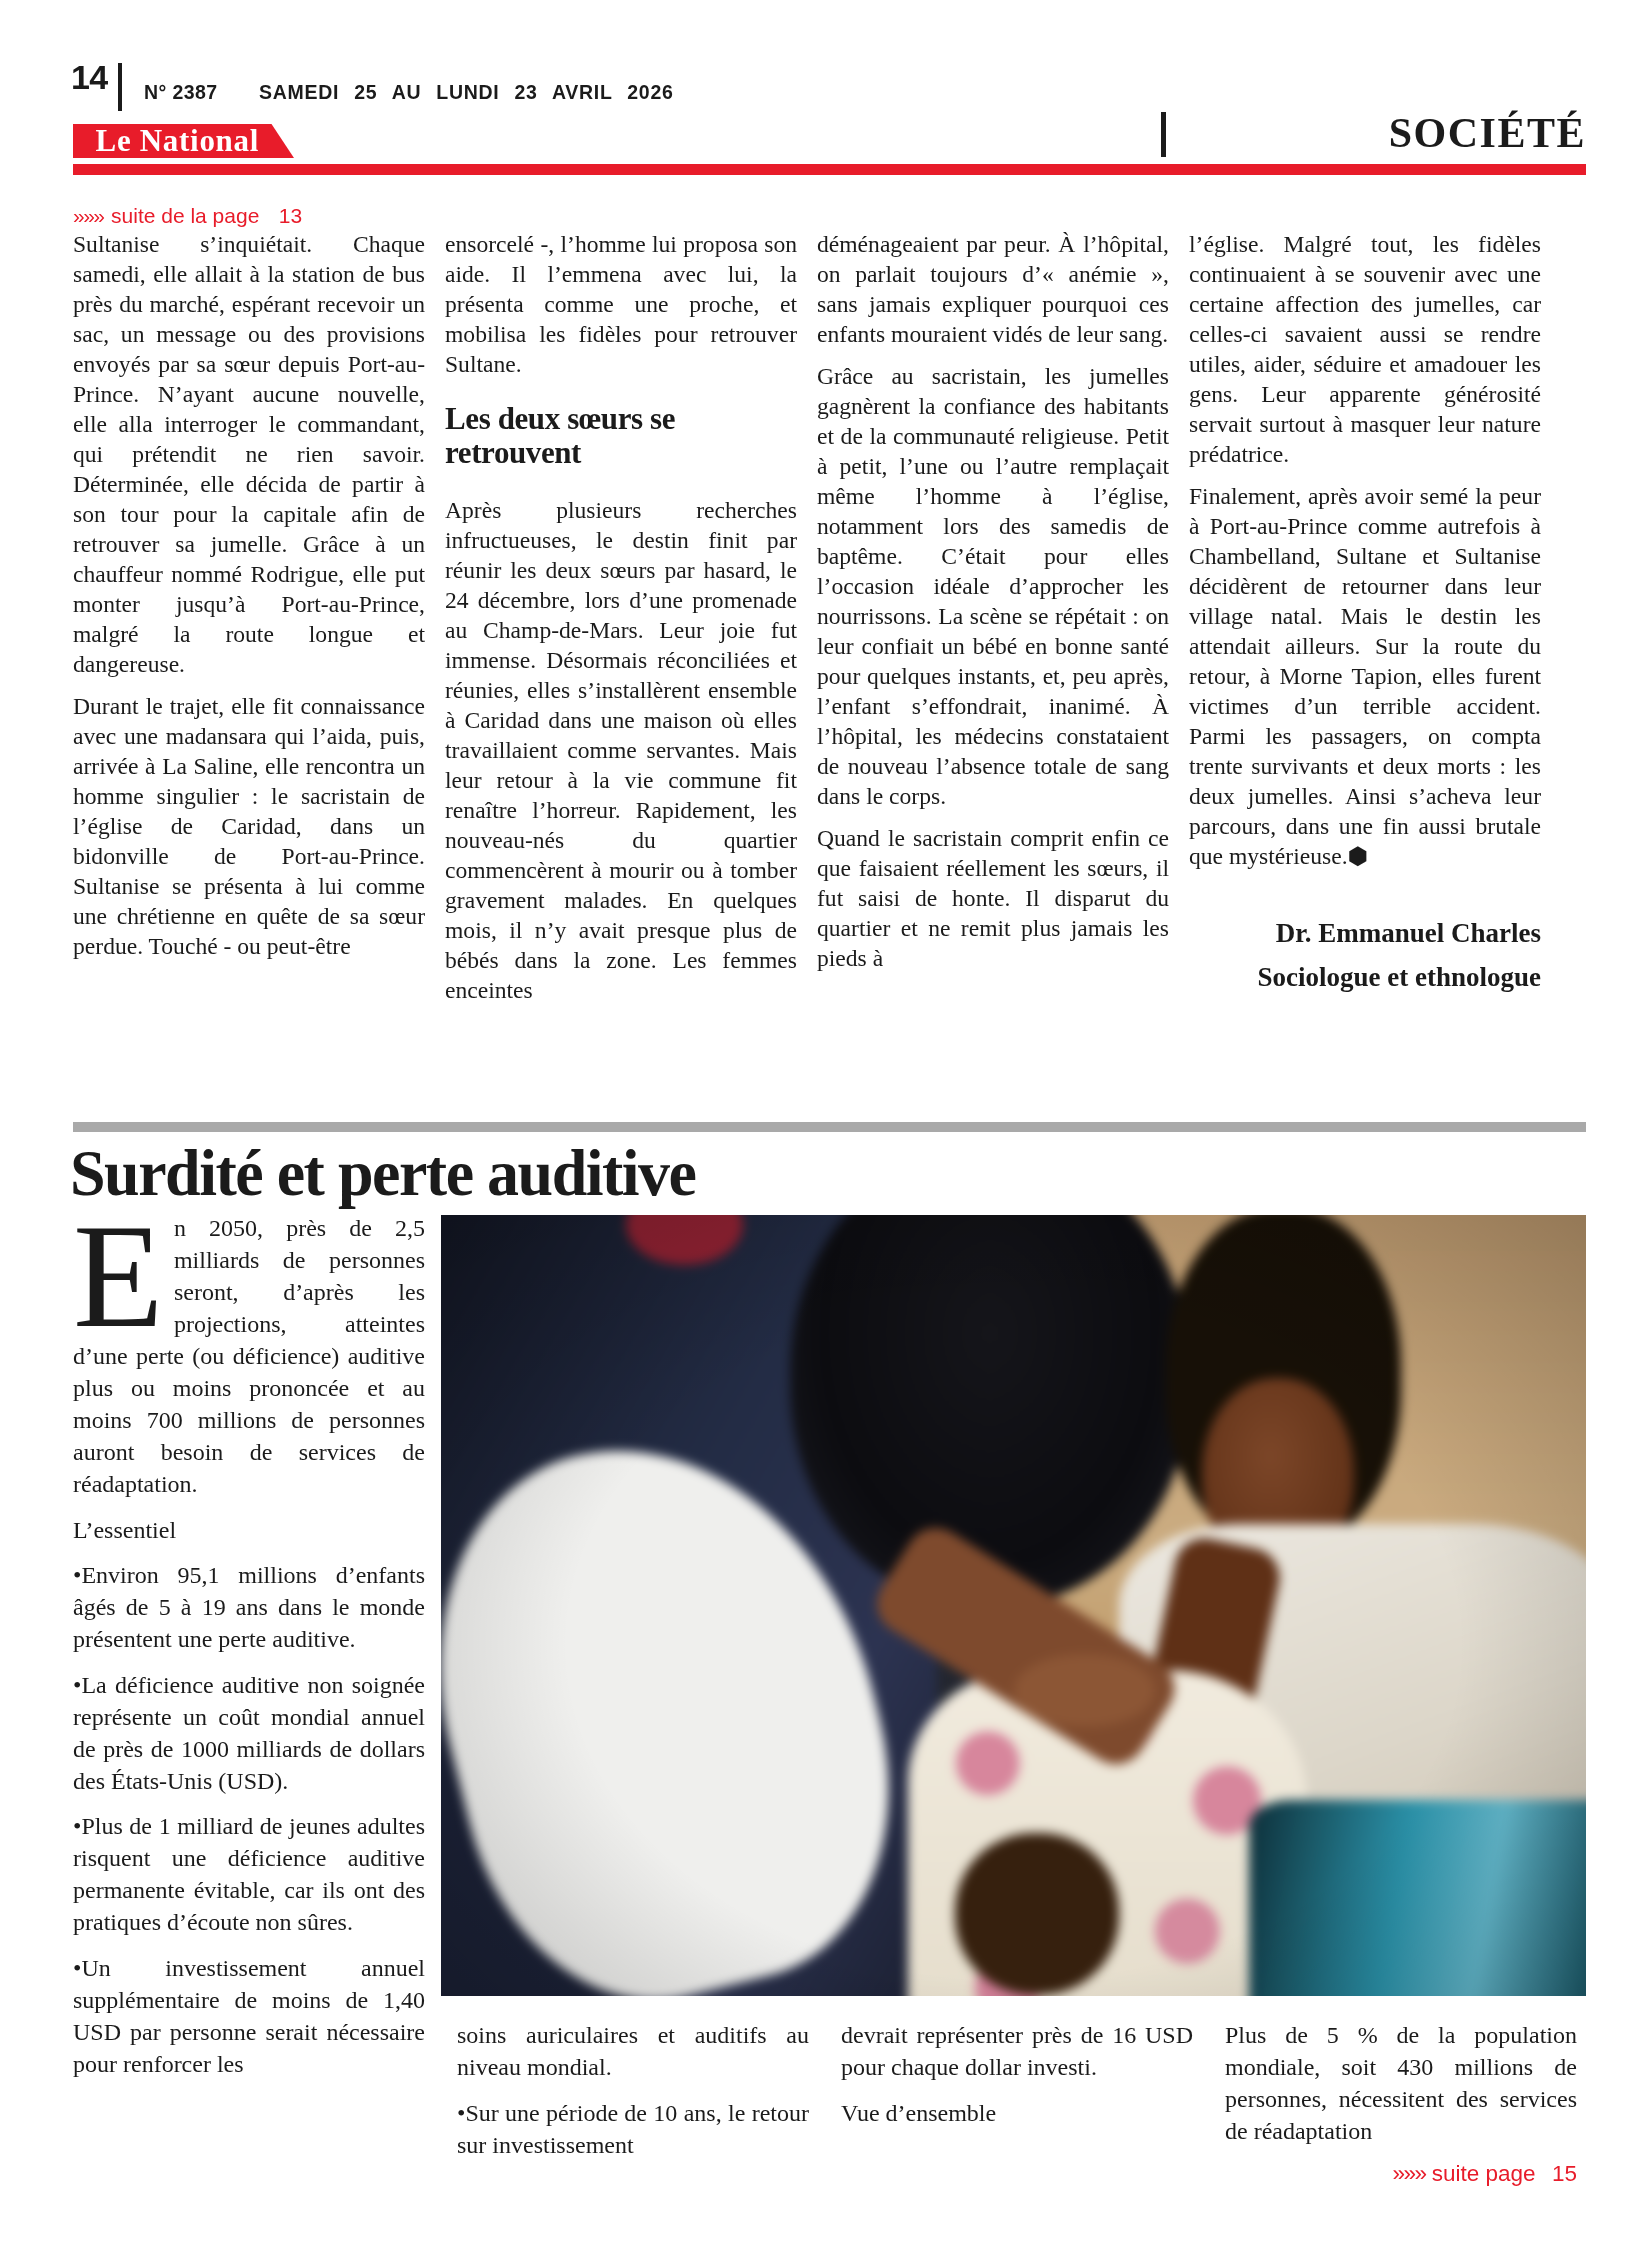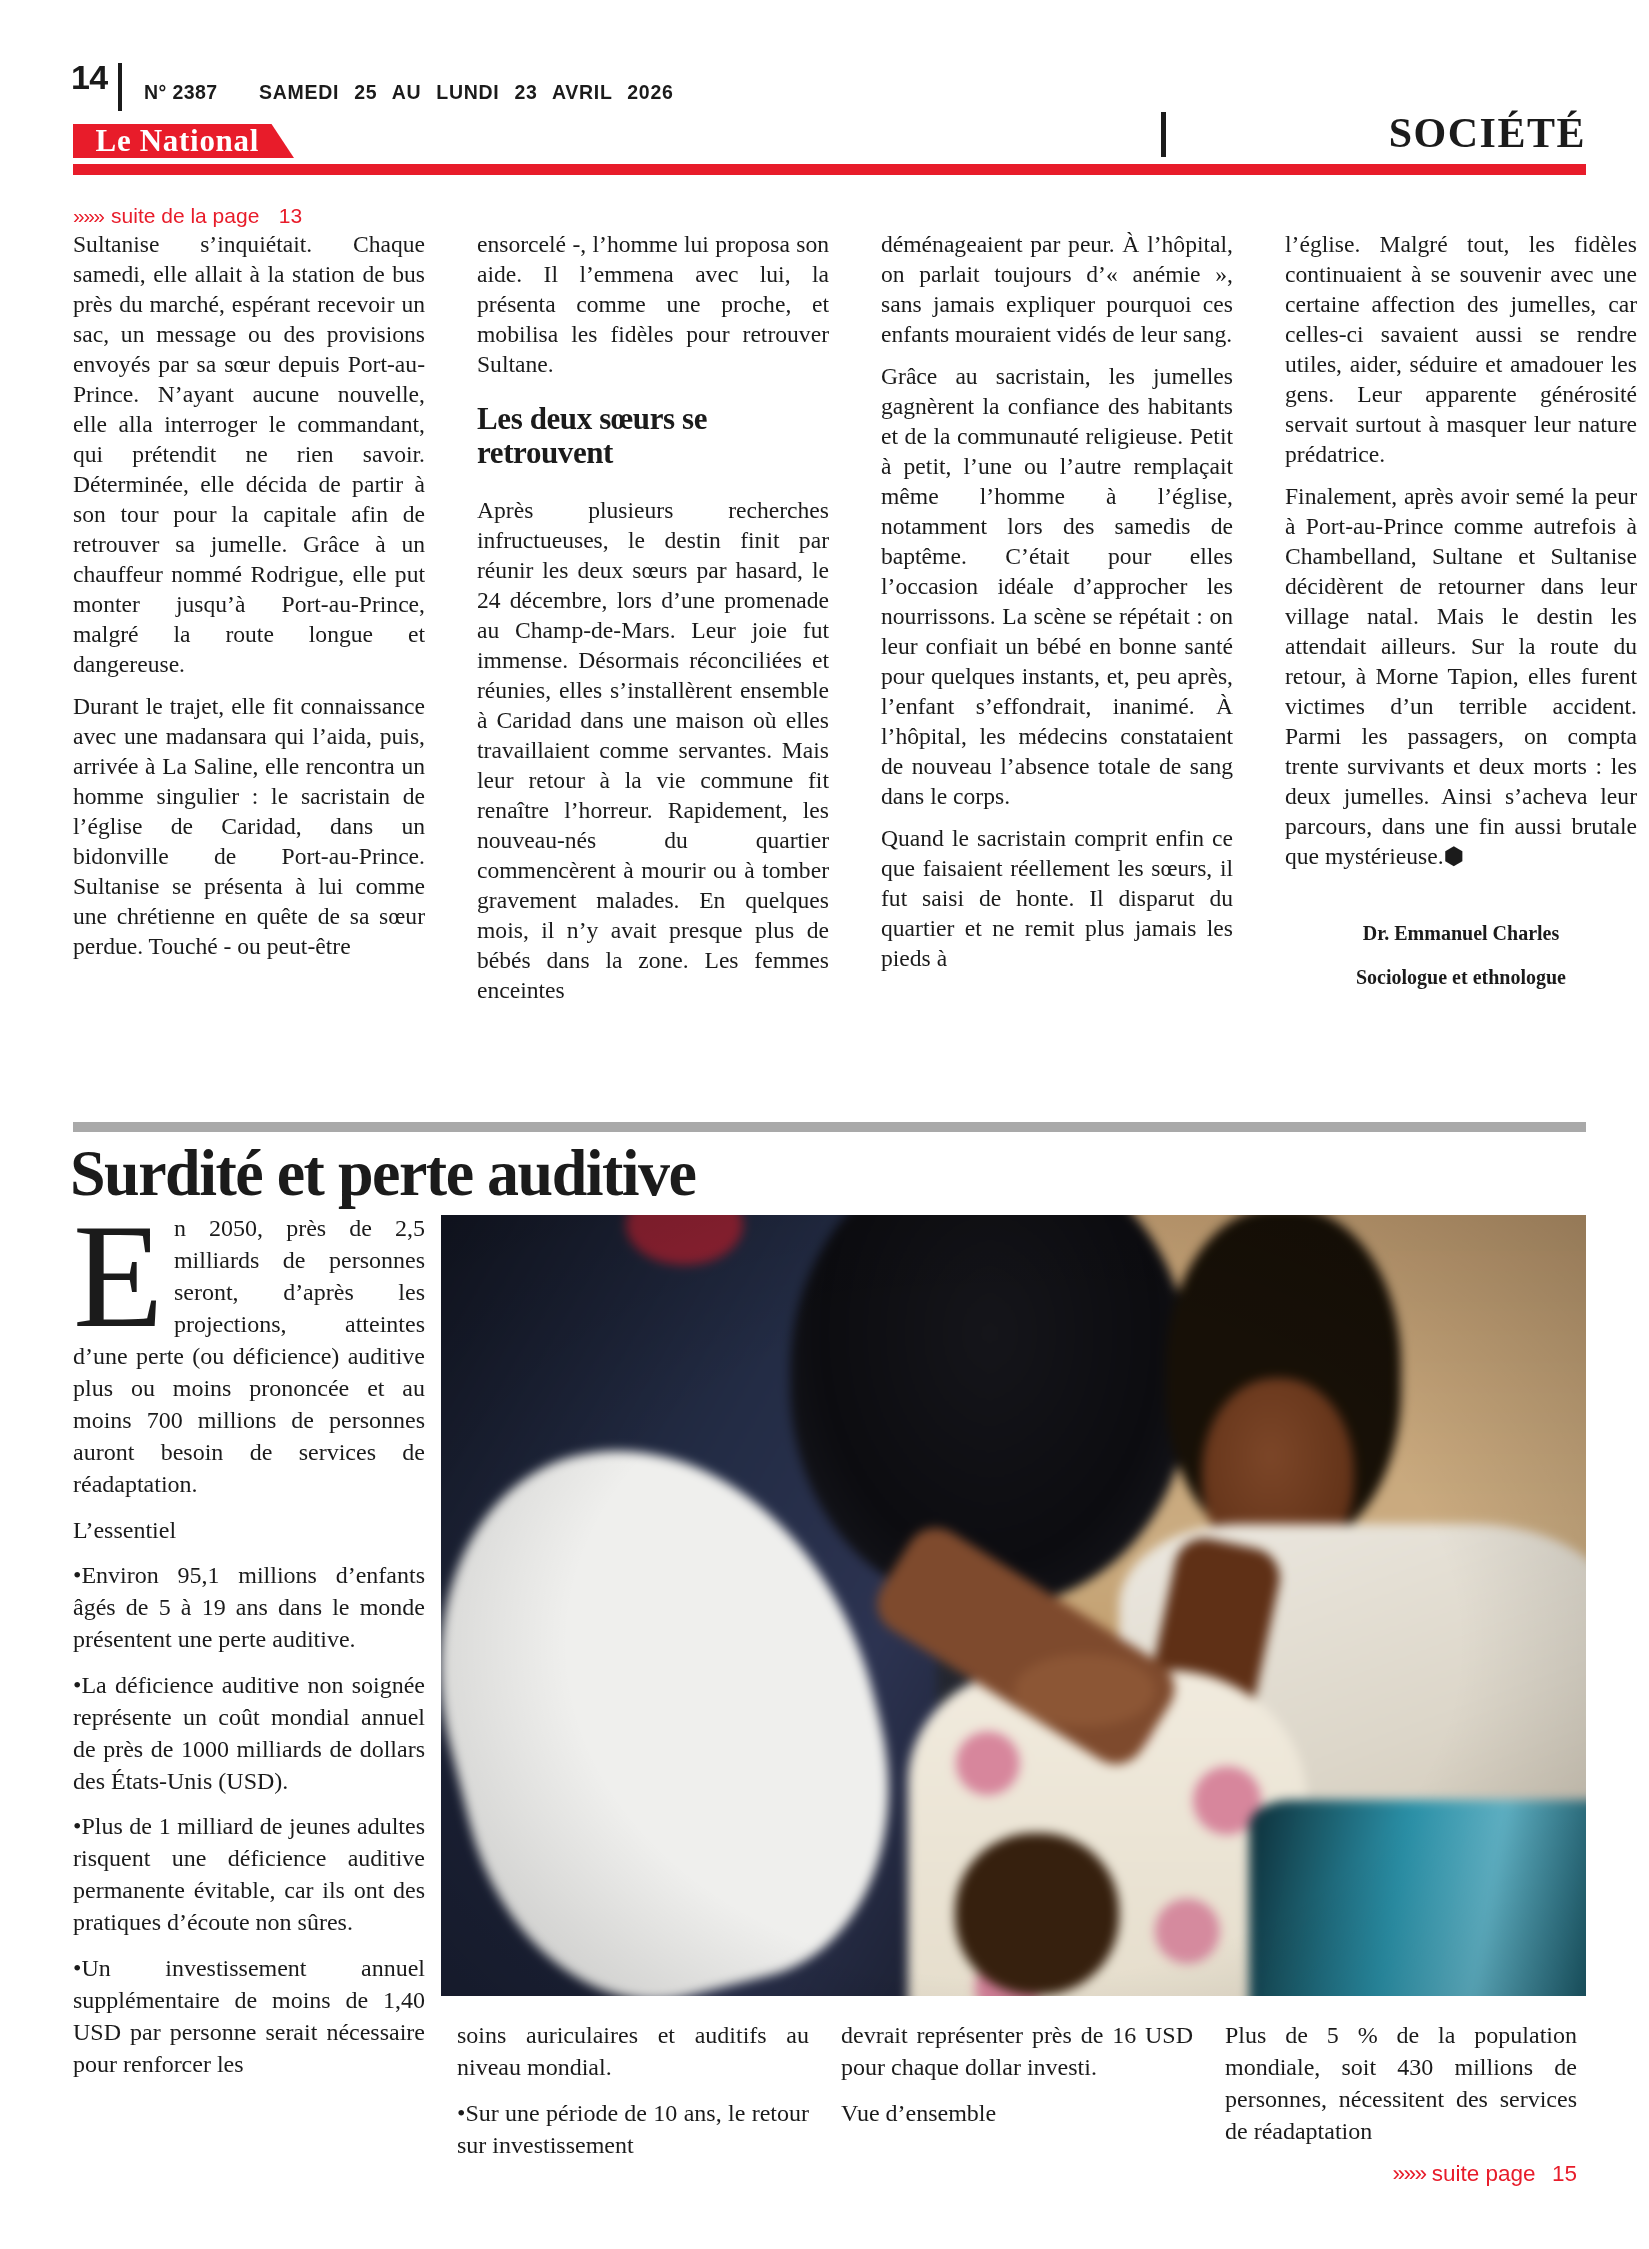--- a/index.html
+++ b/index.html
@@ -23,27 +23,27 @@
     clip-path:polygon(0 0,calc(100% - 22.5px) 0,100% 100%,0 100%);
     display:flex;align-items:center;}
   .brand{color:#ffffff;font-weight:700;font-size:31px;letter-spacing:0.7px;padding-left:22.5px;}
 
   .cont-from{left:73px;top:204px;font-family:"Liberation Sans",sans-serif;
              font-size:21px;color:var(--red);}
   .cont-from .chev{letter-spacing:-1.5px;margin-right:7.5px;}
   .cont-from .pg{margin-left:19.5px;}
 
   
-  .a1wrap{left:73px;top:229px;width:1513px;height:877px;display:flex;gap:52px;}
+  .a1wrap{left:73px;top:229px;width:1513px;height:877px;display:flex;gap:20px;}
   .col{width:352px;flex:0 0 352px;text-align:justify;}
   .para{margin:0 0 12px 0;font-size:23.6px;line-height:30px;text-align:justify;}
   .para:last-child{margin-bottom:0;}
   .subhead{font-size:31px;line-height:34px;font-weight:700;text-align:left;
            margin:22.5px 0 25.5px 0;letter-spacing:-0.4px;}
-  .sig{font-size:20px;font-weight:700;text-align:center;margin:0 0 10.5px 0;line-height:33px;}
+  .sig{font-size:27px;font-weight:700;text-align:right;margin:0 0 10.5px 0;line-height:33px;}
   .sig-block{margin-top:46px;}
 
   
   .grey-bar{left:73px;top:1122px;width:1513px;height:9.7px;background:#a9a9a9;}
   .headline{left:70px;top:1140px;font-size:64px;font-weight:700;letter-spacing:-1.5px;
             line-height:1;transform:scaleY(1.04);transform-origin:left top;}
   .a2left{left:73px;top:1212px;width:352px;}
   .a2 .para{font-size:24px;line-height:32px;margin-bottom:13.5px;}
   .dropcap{float:left;font-size:148px;line-height:118px;padding:4.5px 10.5px 0 0;
            font-weight:400;}

